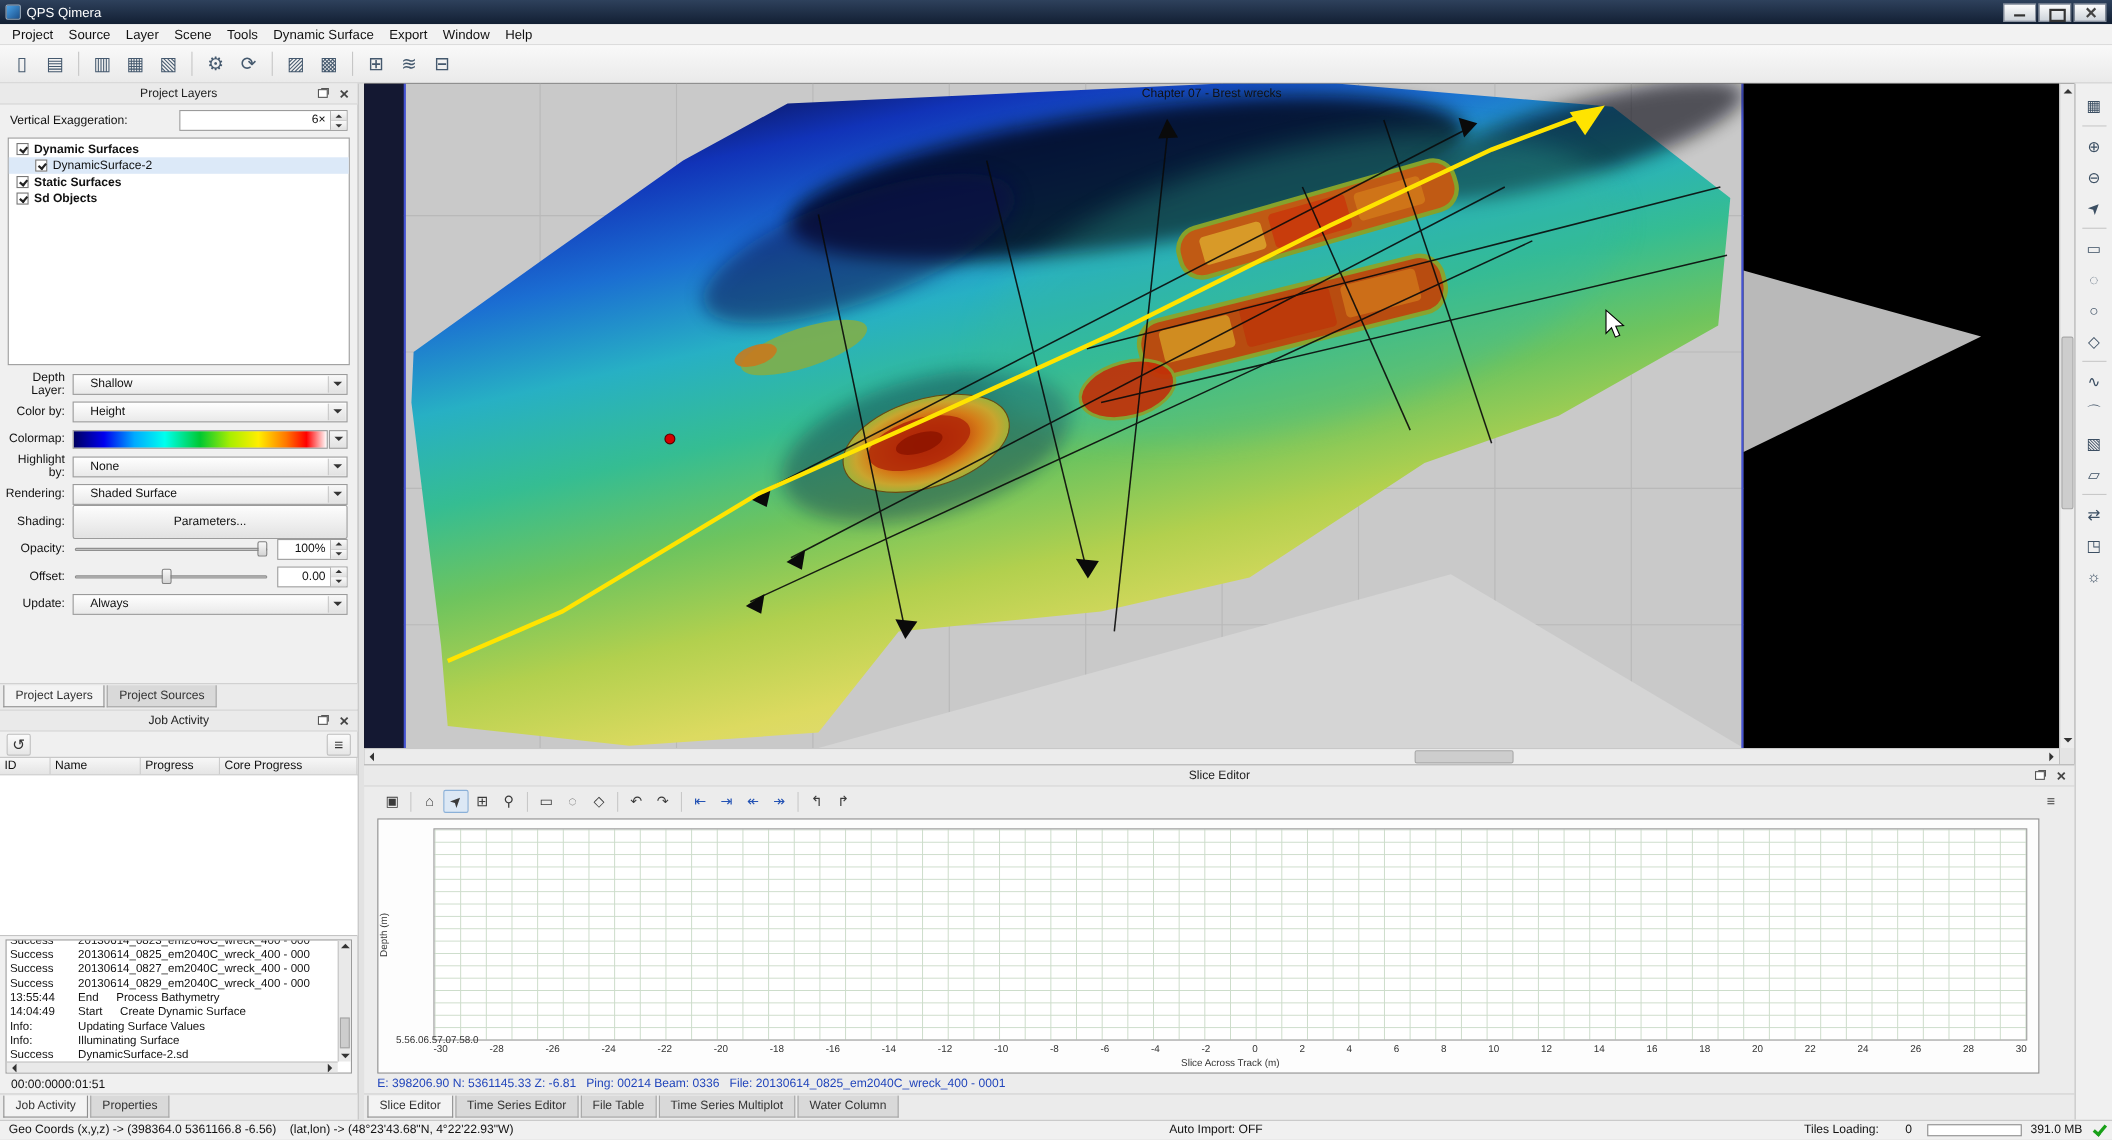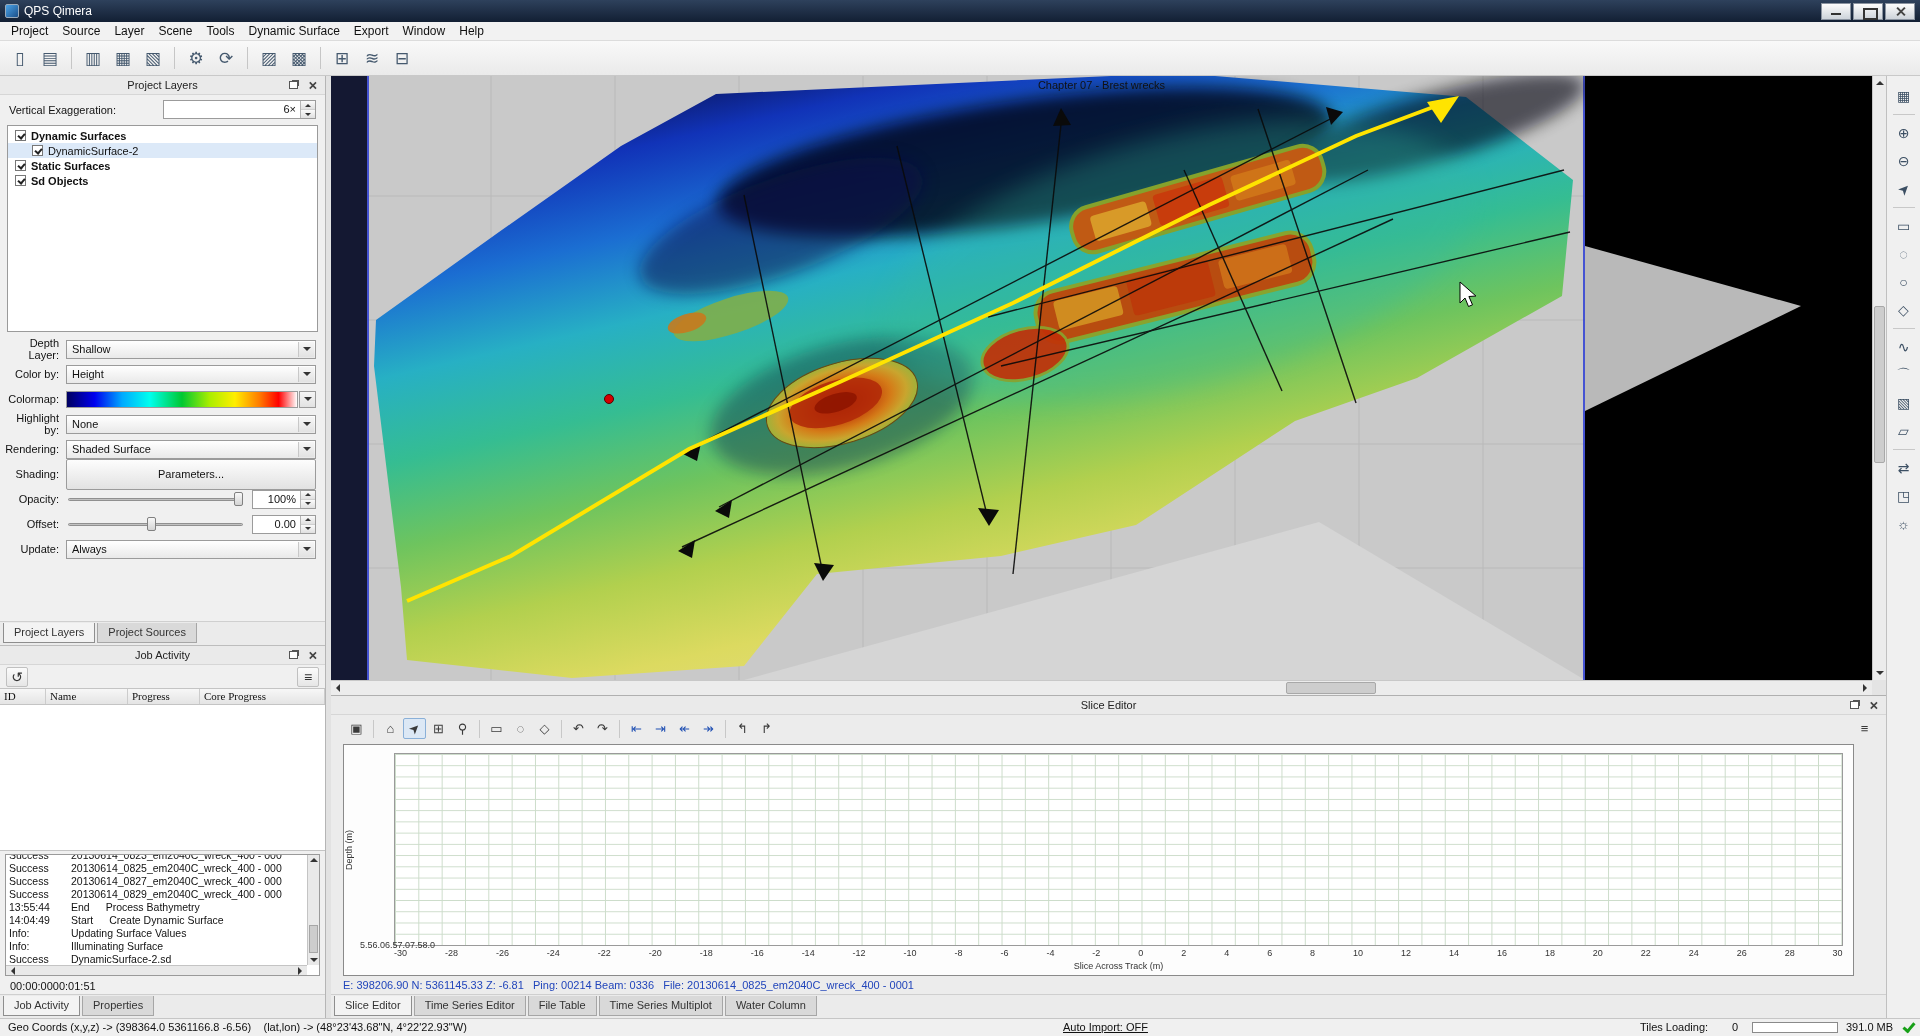--- a/index.html
+++ b/index.html
@@ -64,21 +64,21 @@
   .tree-row.selected { background:#dcE9f8; }
   .tree-row.bold .tree-label { font-weight:bold; }
   .cb { width:11px; height:11px; border:1px solid #777; background:#fff; position:relative;
     display:inline-block; margin-right:5px; flex:none; }
   .cb::after { content:""; position:absolute; left:2px; top:2px; width:5px; height:3px;
     border-left:2px solid #222; border-bottom:2px solid #222; transform:rotate(-50deg); }
 
   .frow { display:flex; align-items:center; margin:5px 9px 0 0; height:20px; }
   .flabel { width:66px; text-align:right; padding-right:7px; font-size:11px; flex:none; }
   .dd { flex:1; height:19px; border:1px solid #9b9b9b; background:linear-gradient(#ffffff,#e9e9e9);
-    display:flex; align-items:center; font-size:11px; padding-left:5px; position:relative; }
+    display:flex; align-items:center; font-size:11px; padding-left:15px; position:relative; }
   .dd .arr { position:absolute; right:1px; top:1px; bottom:1px; width:16px; border-left:1px solid #c8c8c8;
     display:flex; align-items:center; justify-content:center; background:linear-gradient(#f6f6f6,#e2e2e2); }
   .tri-d { width:0; height:0; border-left:4px solid transparent; border-right:4px solid transparent; border-top:4px solid #333; }
   .tri-u { width:0; height:0; border-left:4px solid transparent; border-right:4px solid transparent; border-bottom:4px solid #333; }
   .tri-l { width:0; height:0; border-top:4px solid transparent; border-bottom:4px solid transparent; border-right:4px solid #333; }
   .tri-r { width:0; height:0; border-top:4px solid transparent; border-bottom:4px solid transparent; border-left:4px solid #333; }
   .tri-sm .tri-d { border-left-width:3px; border-right-width:3px; border-top-width:3px; }
   .tri-sm .tri-u { border-left-width:3px; border-right-width:3px; border-bottom-width:3px; }
 
   .cmap { flex:1; height:17px; border:1px solid #9b9b9b;
@@ -104,21 +104,21 @@
     background:#ebebeb; border-top:1px solid #cfcfcf; flex:none; }
   .tab { font-size:11px; padding:3px 10px 4px 10px; border:1px solid #a6a6a6; background:#d9d9d9;
     border-top:none; margin-right:2px; color:#333; }
   .tab.active { background:#f3f3f3; border-color:#8e8e8e; }
 
   
   .jtool-row { height:23px; display:flex; align-items:center; padding:0 6px; flex:none; }
   .jbtn { width:22px; height:20px; display:flex; align-items:center; justify-content:center;
     font-size:14px; color:#333; border:1px solid #c0c0c0; background:linear-gradient(#fbfbfb,#e6e6e6); border-radius:2px; }
   .jt-head { display:flex; height:17px; background:linear-gradient(#f7f7f7,#e4e4e4);
-    border-top:1px solid #c4c4c4; border-bottom:1px solid #c4c4c4; font-size:11px; flex:none; overflow:hidden;font-family:Liberation Serif, serif; }
+    border-top:1px solid #c4c4c4; border-bottom:1px solid #c4c4c4; font-size:11px; flex:none; overflow:hidden; }
   .jt-head > div { padding:1px 4px; border-right:1px solid #cccccc; white-space:nowrap; overflow:hidden; }
   .jt-c0 { width:46px; } .jt-c1 { width:82px; } .jt-c2 { width:72px; } .jt-c3 { flex:1; }
   .jt-body { flex:1; background:#fff; border-bottom:1px solid #c4c4c4; }
   #log { height:122px; margin:3px 5px 0 5px; border:1px solid #9a9a9a; background:#fff;
     position:relative; overflow:hidden; font-size:10.5px; flex:none; }
   #log-rows { position:absolute; left:0; top:-6px; right:12px; }
   .log-row { display:flex; height:13px; line-height:13px; white-space:nowrap; padding-left:3px; overflow:hidden; }
   .log-c1 { width:62px; flex:none; } .log-c3 { margin-left:16px; }
   .log-vscroll { position:absolute; right:0; top:0; bottom:10px; width:12px; background:#e9e9e9; border-left:1px solid #c4c4c4; }
   .log-vthumb { position:absolute; left:1px; right:1px; bottom:12px; height:28px; background:#cdcdcd; border:1px solid #a6a6a6; }
@@ -162,21 +162,21 @@
     background-image:linear-gradient(to right,#ccdcca 1px,transparent 1px),linear-gradient(to bottom,#ccdcca 1px,transparent 1px);
     background-size:calc(100%/62) calc(100%/17); }
   #xticks { grid-column:3; grid-row:3; display:flex; justify-content:space-between; font-size:9px; color:#333; padding-top:2px; }
   #xlabel { grid-column:3; grid-row:4; text-align:center; font-size:9px; color:#333; }
   #slice-status { height:18px; padding:3px 0 0 12px; font-size:11px; color:#2145bb; white-space:pre; flex:none; }
 
   
   #statusbar { position:absolute; left:0; bottom:0; right:0; height:18px; background:#f0f0f0;
     border-top:1px solid #c6c6c6; font-size:11px; }
   #sb-geo { position:absolute; left:8px; top:2px; white-space:pre; }
-  #sb-auto { position:absolute; left:1063px; top:2px;text-decoration:underline; }
+  #sb-auto { position:absolute; left:1063px; top:2px; }
   #sb-tiles-label { position:absolute; left:1640px; top:2px; }
   #sb-tiles-value { position:absolute; left:1732px; top:2px; }
   #sb-bar { position:absolute; left:1752px; top:3px; width:86px; height:11px; border:1px solid #8a8a8a; background:#fff; }
   #sb-bar .fill { width:100%; height:100%; background:repeating-linear-gradient(90deg,#25cc25 0 6px,#12a812 6px 8px); }
   #sb-mem { position:absolute; left:1846px; top:2px; }
   .check-ic { position:absolute; right:5px; top:2px; width:13px; height:13px; }
   .check-ic::after { content:""; position:absolute; left:1px; top:2px; width:9px; height:4px;
     border-left:3px solid #18a018; border-bottom:3px solid #18a018; transform:rotate(-50deg); }
   .rot-l { transform:rotate(-45deg); display:inline-block; }
 </style>

